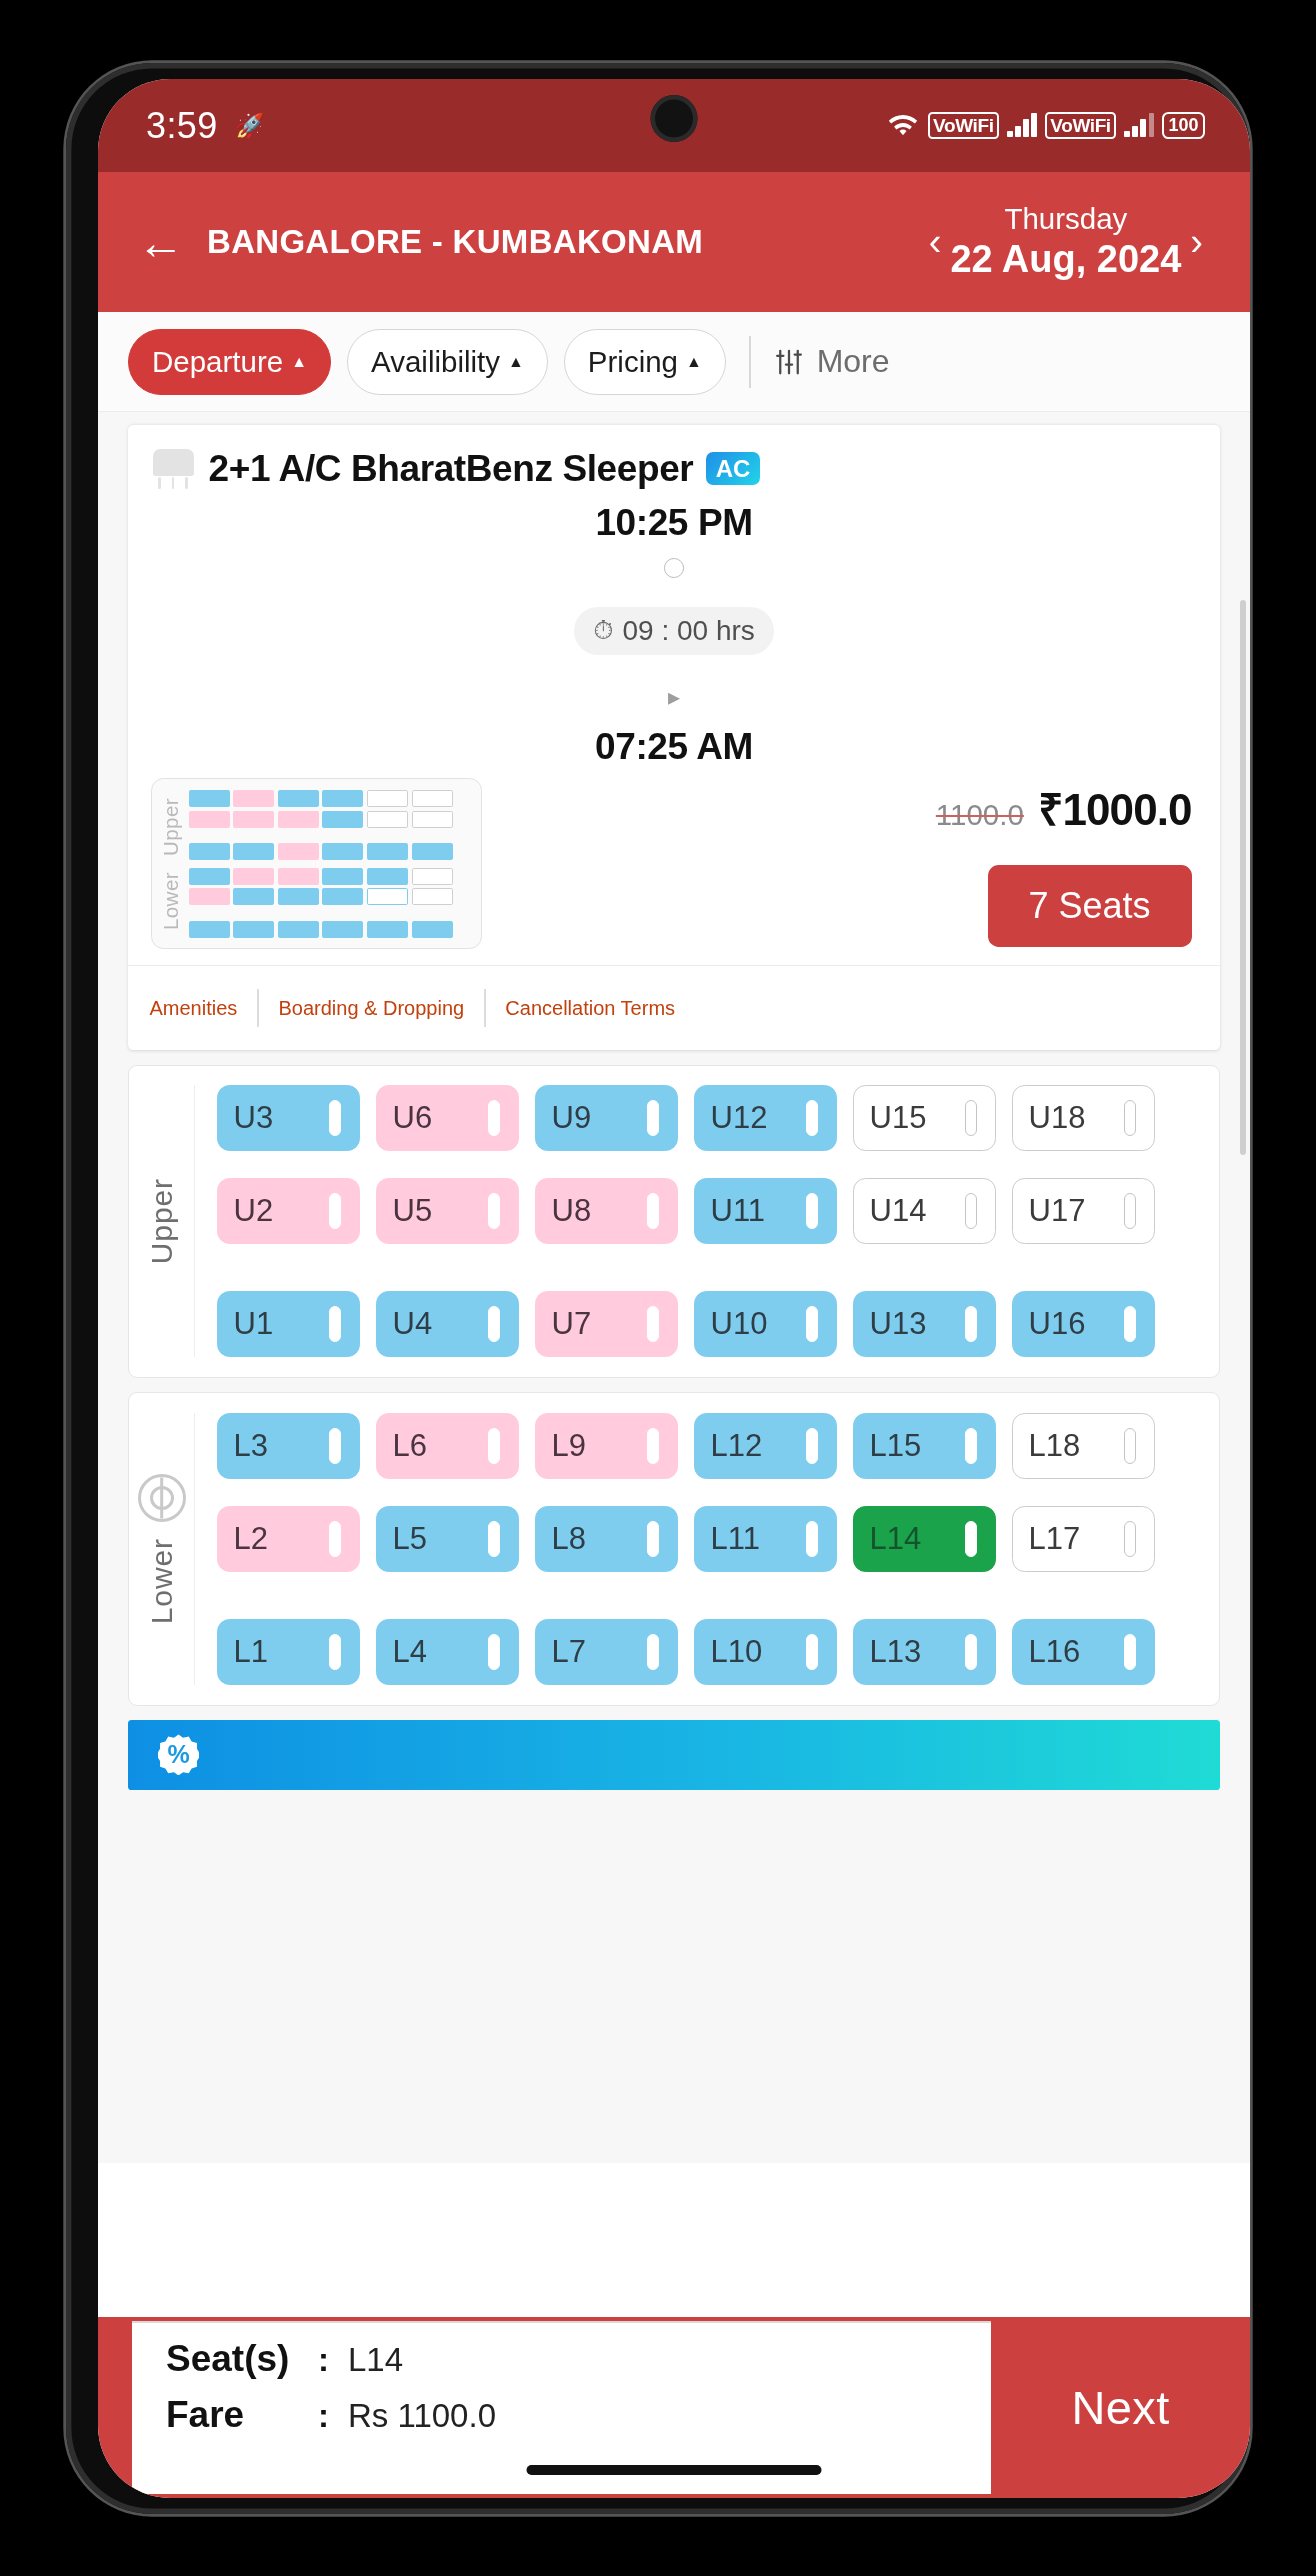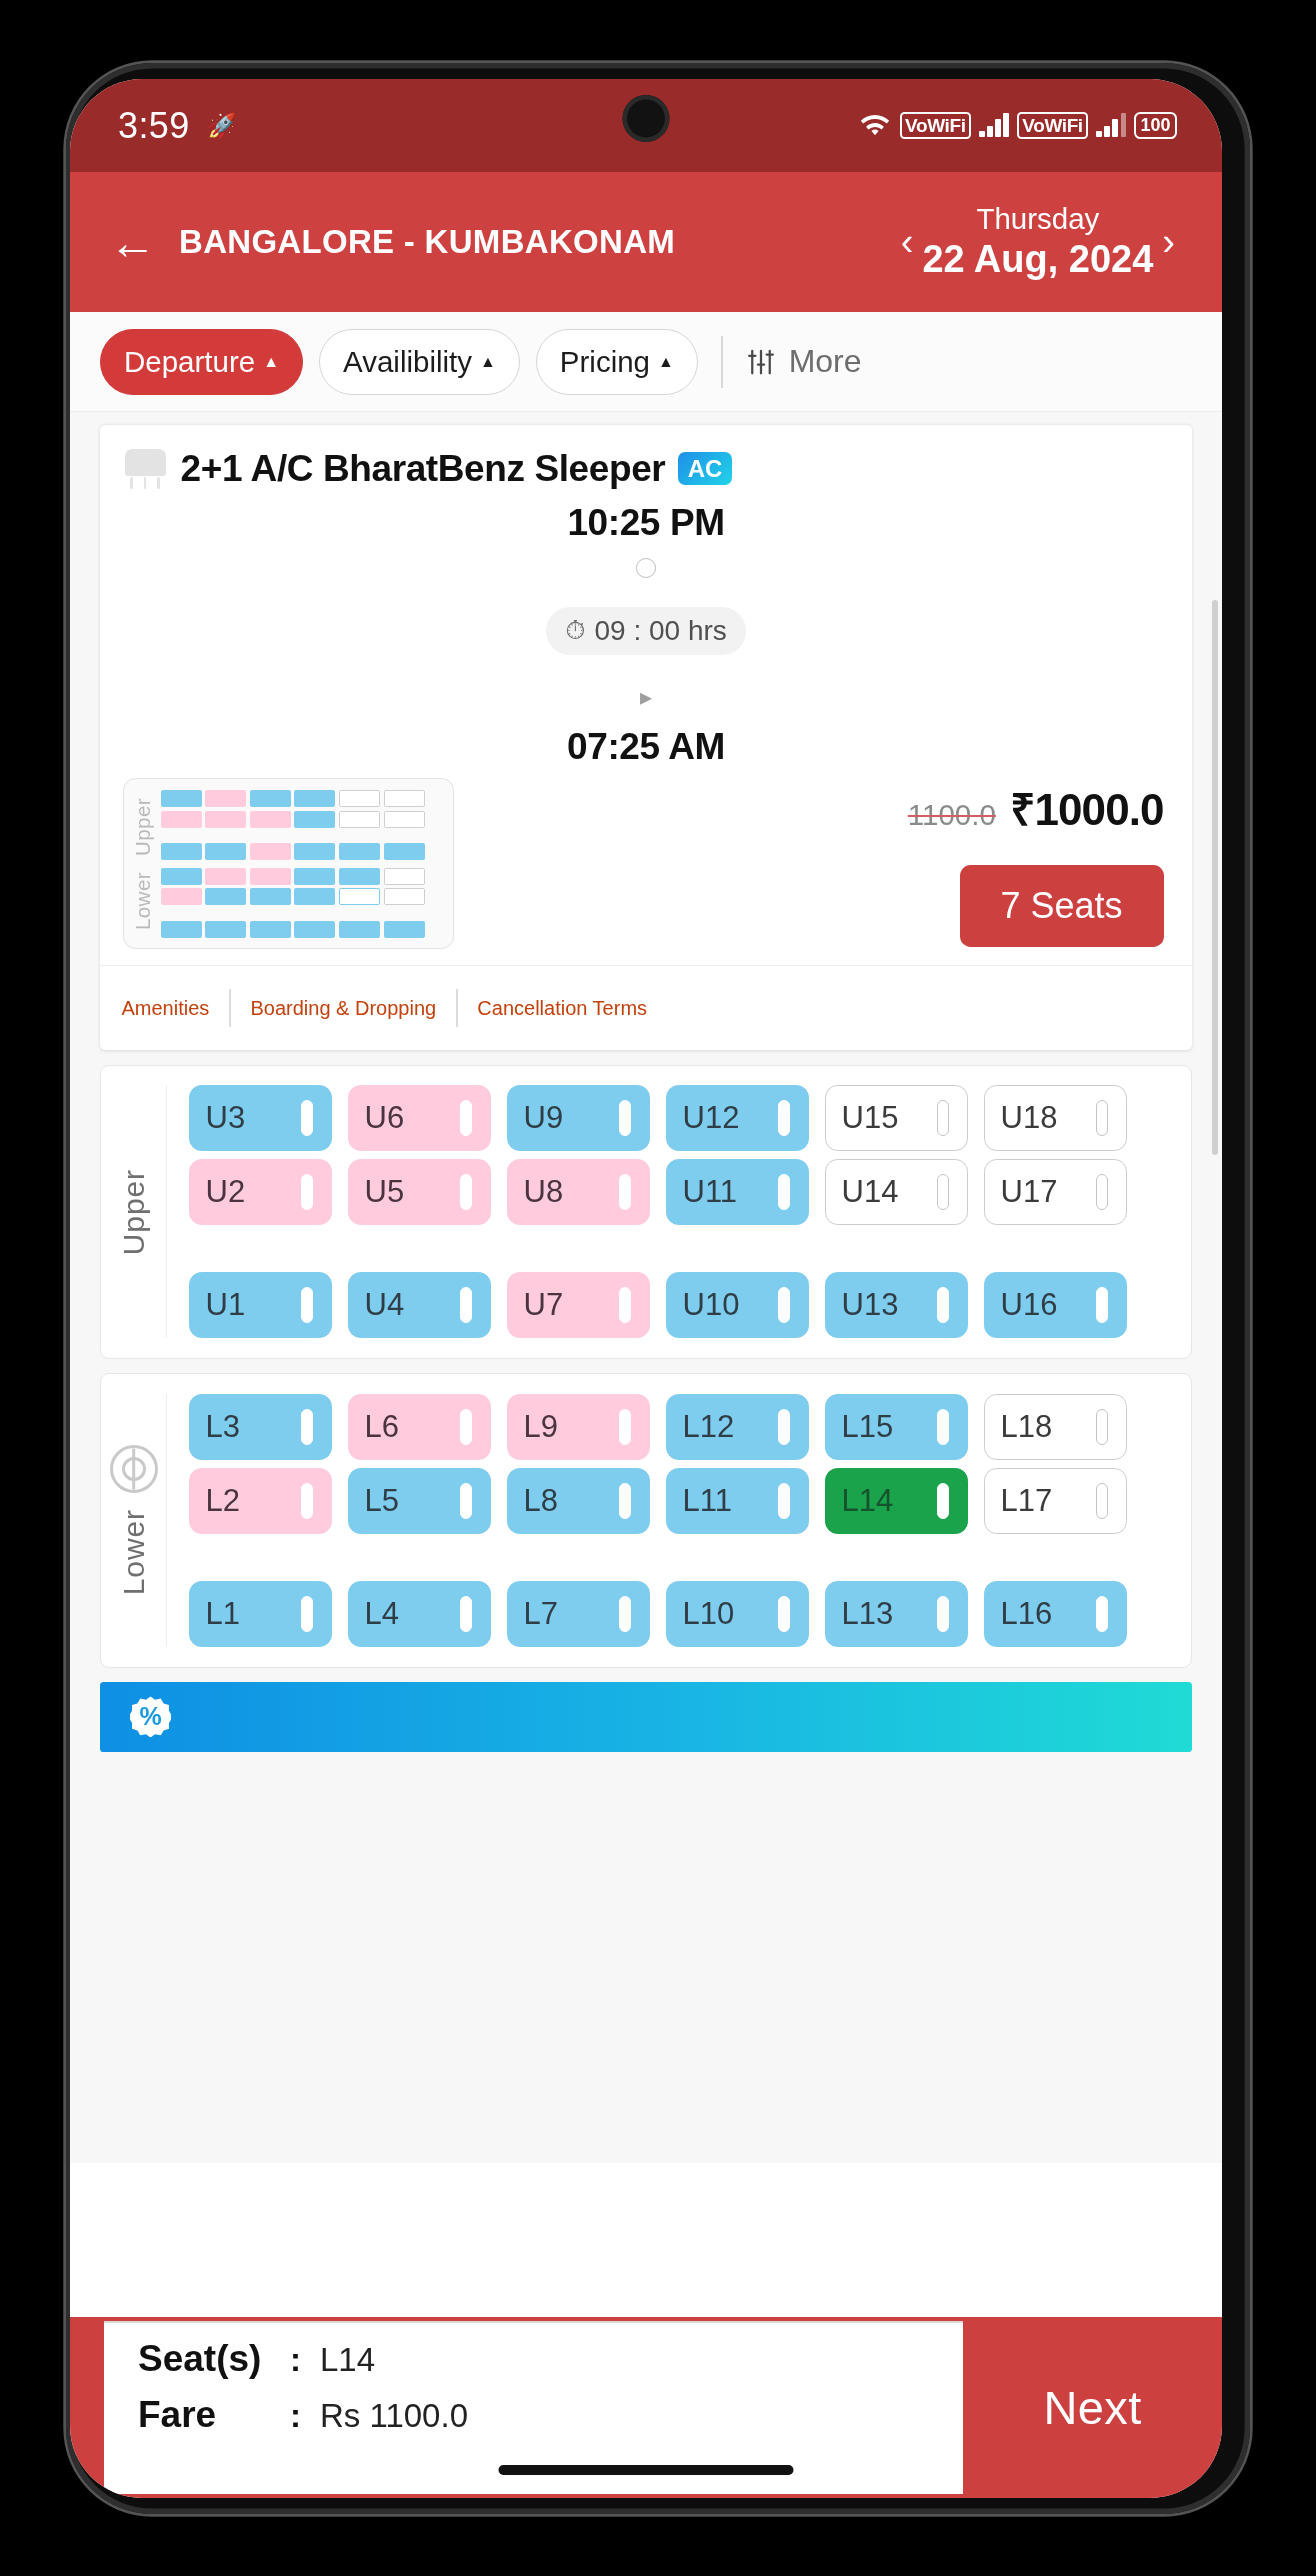--- a/index.html
+++ b/index.html
@@ -14,21 +14,21 @@
   #phone-frame {
     position: absolute;
     left: 66px; top: 63px;
     width: 1184px; height: 2451px;
     border-radius: 86px;
     background: #0d0d0d;
     box-shadow: inset 0 0 0 5.4px #2e2e2e, 0 0 0 2.7px #545454;
   }
   #screen {
     position: absolute;
-    left: 4px; top: 16px;
+    left: 32px; top: 16px;
     width: 1152px; height: 2419px;
     border-radius: 72px;
     background: #ffffff;
     overflow: hidden;
   }
   
   .side-btn {
     position: absolute; right: 61px;
     width: 7.2px; background: #3a3a3a; border-radius: 3.6px;
   }
@@ -244,21 +244,21 @@
     content:""; position:absolute; left:50%; top:50%;
     transform:translate(-50%,-50%);
     width: 3.6px; height: 41px; background:#c9c9c9;
     box-shadow: 0 0 0 0 #c9c9c9;
   }
   .deck-label {
     writing-mode: vertical-rl; transform: rotate(180deg);
     font-size: 30px; color: #6f6f6f; letter-spacing: 0.9px;
   }
   .deck-grid { padding: 0 0 0 21.5px; flex: 1; min-width: 0; }
-  .seat-row { display:flex; gap: 16px; margin-bottom: 8px; }
+  .seat-row { display:flex; gap: 16px; margin-bottom: 27px; }
   .seat-row.aisle { margin-top: 47px; margin-bottom: 0; }
   .seat {
     width: 143px; height: 66px; flex: none;
     border-radius: 12.5px; border: 1.8px solid #cccccc;
     background: #fff;
     display:flex; align-items:center;
     padding: 0 12.5px 0 16px;
     font-size: 31px; color: #3b3b3b;
     position: relative;
   }

